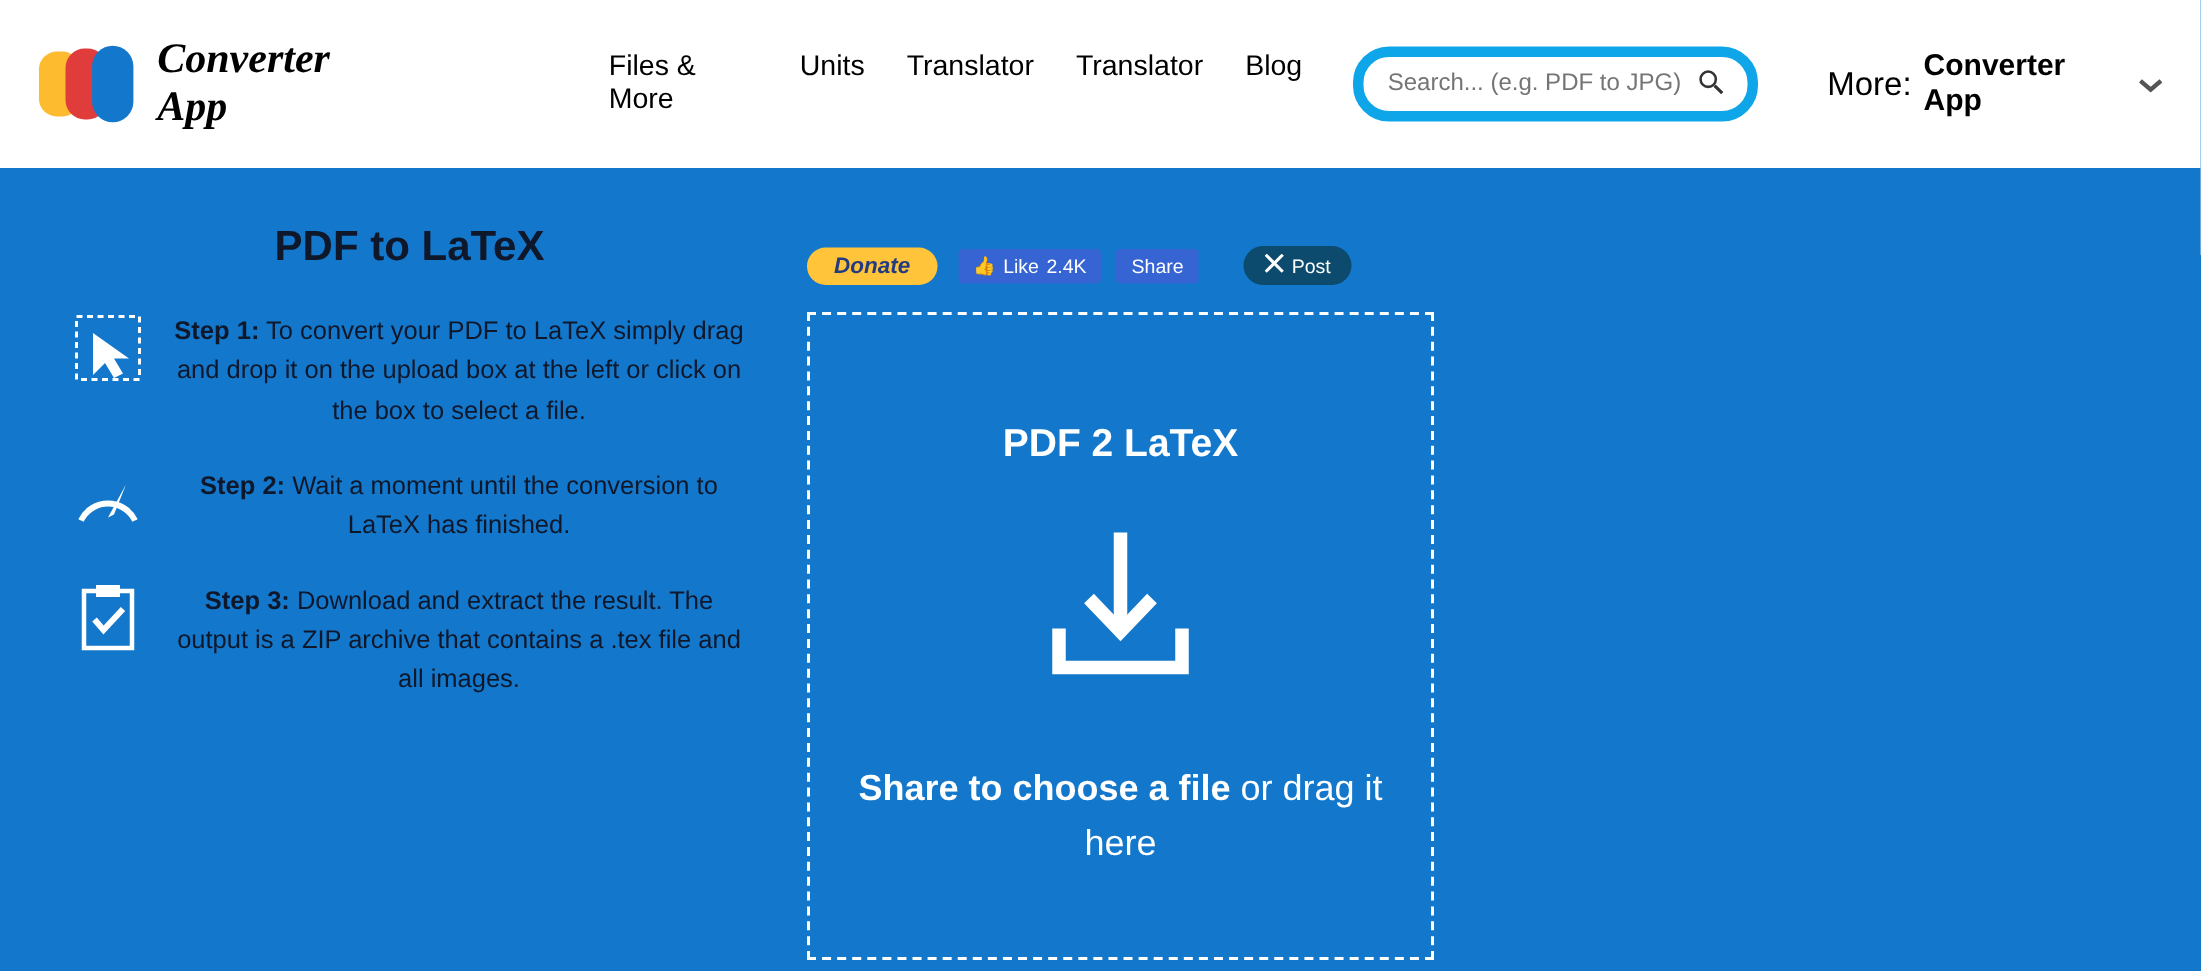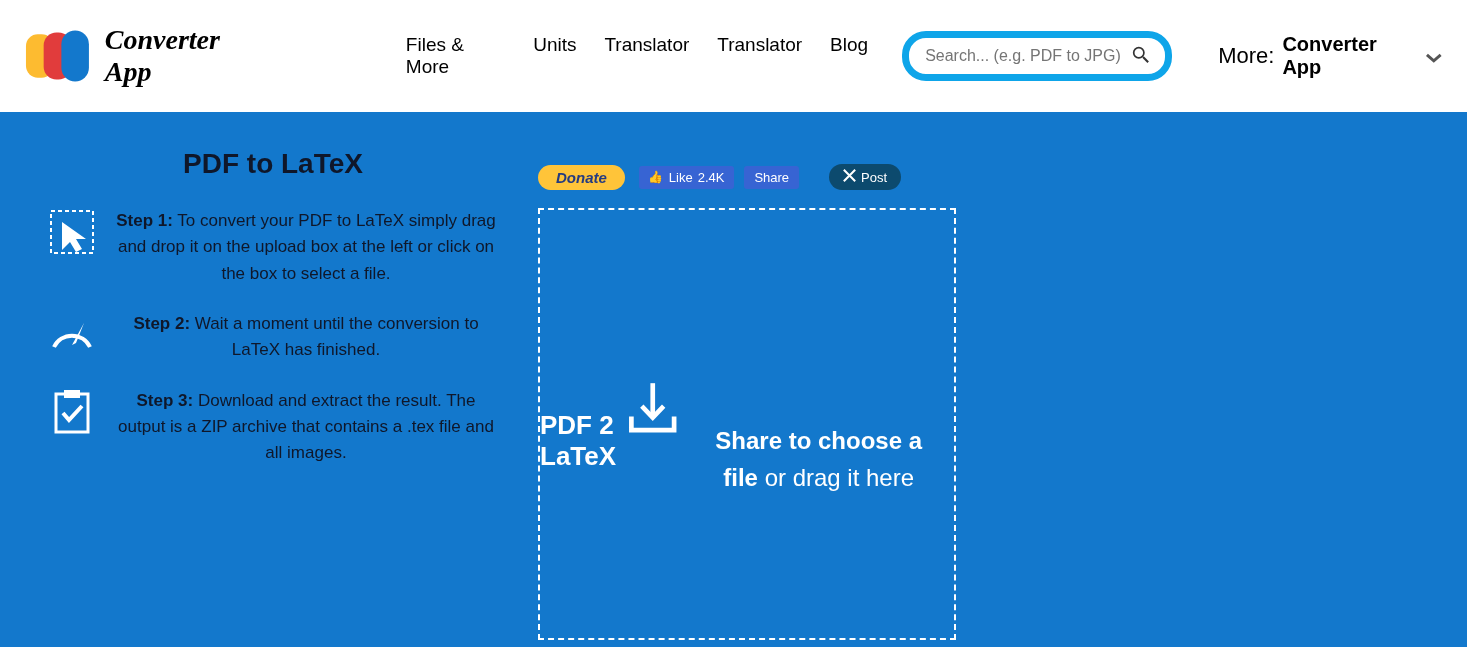--- a/index.html
+++ b/index.html
@@ -96,20 +96,21 @@
   gap: 5px;
   cursor: pointer;
   margin-left: 16px;
 }
 
 .dropzone {
   border: 2px dashed #fff;
   width: 418px;
   height: 432px;
   display: flex;
+  flex-direction: column;
   align-items: center;
   padding-top: 70px;
   color: #fff;
   cursor: pointer;
 }
 .dz-title { font-size: 26px; font-weight: 800; margin-bottom: 36px; }
 .dz-icon { width: 118px; height: 110px; margin-bottom: 50px; }
 .dz-text { font-size: 24px; text-align: center; line-height: 1.55; padding: 0 30px; }
 .dz-text .bold { font-weight: 800; }
 </style>

